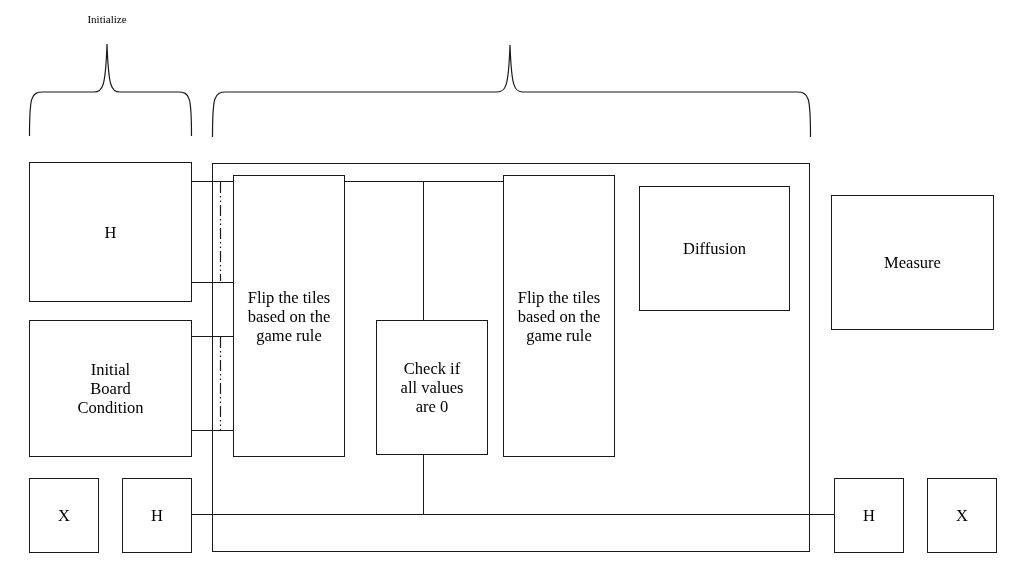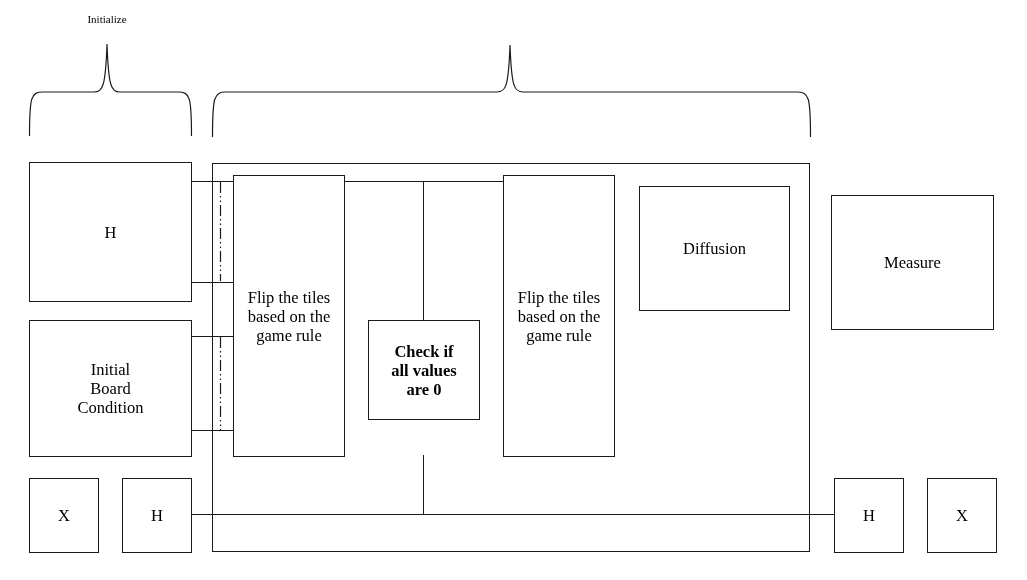--- a/index.html
+++ b/index.html
@@ -102,21 +102,21 @@
   <div class="box" style="left:122px; top:478px; width:70px; height:75px;">
     <span>H</span>
   </div>
 
   <div class="box" style="left:233px; top:175px; width:112px; height:282px;">
     <span>Flip the tiles
 based on the
 game rule</span>
   </div>
 
-  <div class="box" style="left:368px; top:320px; width:112px; height:100px;font-weight:bold;">
+  <div class="box" style="left:376px; top:320px; width:112px; height:135px;">
     <span>Check if
 all values
 are 0</span>
   </div>
 
   <div class="box" style="left:503px; top:175px; width:112px; height:282px;">
     <span>Flip the tiles
 based on the
 game rule</span>
   </div>

